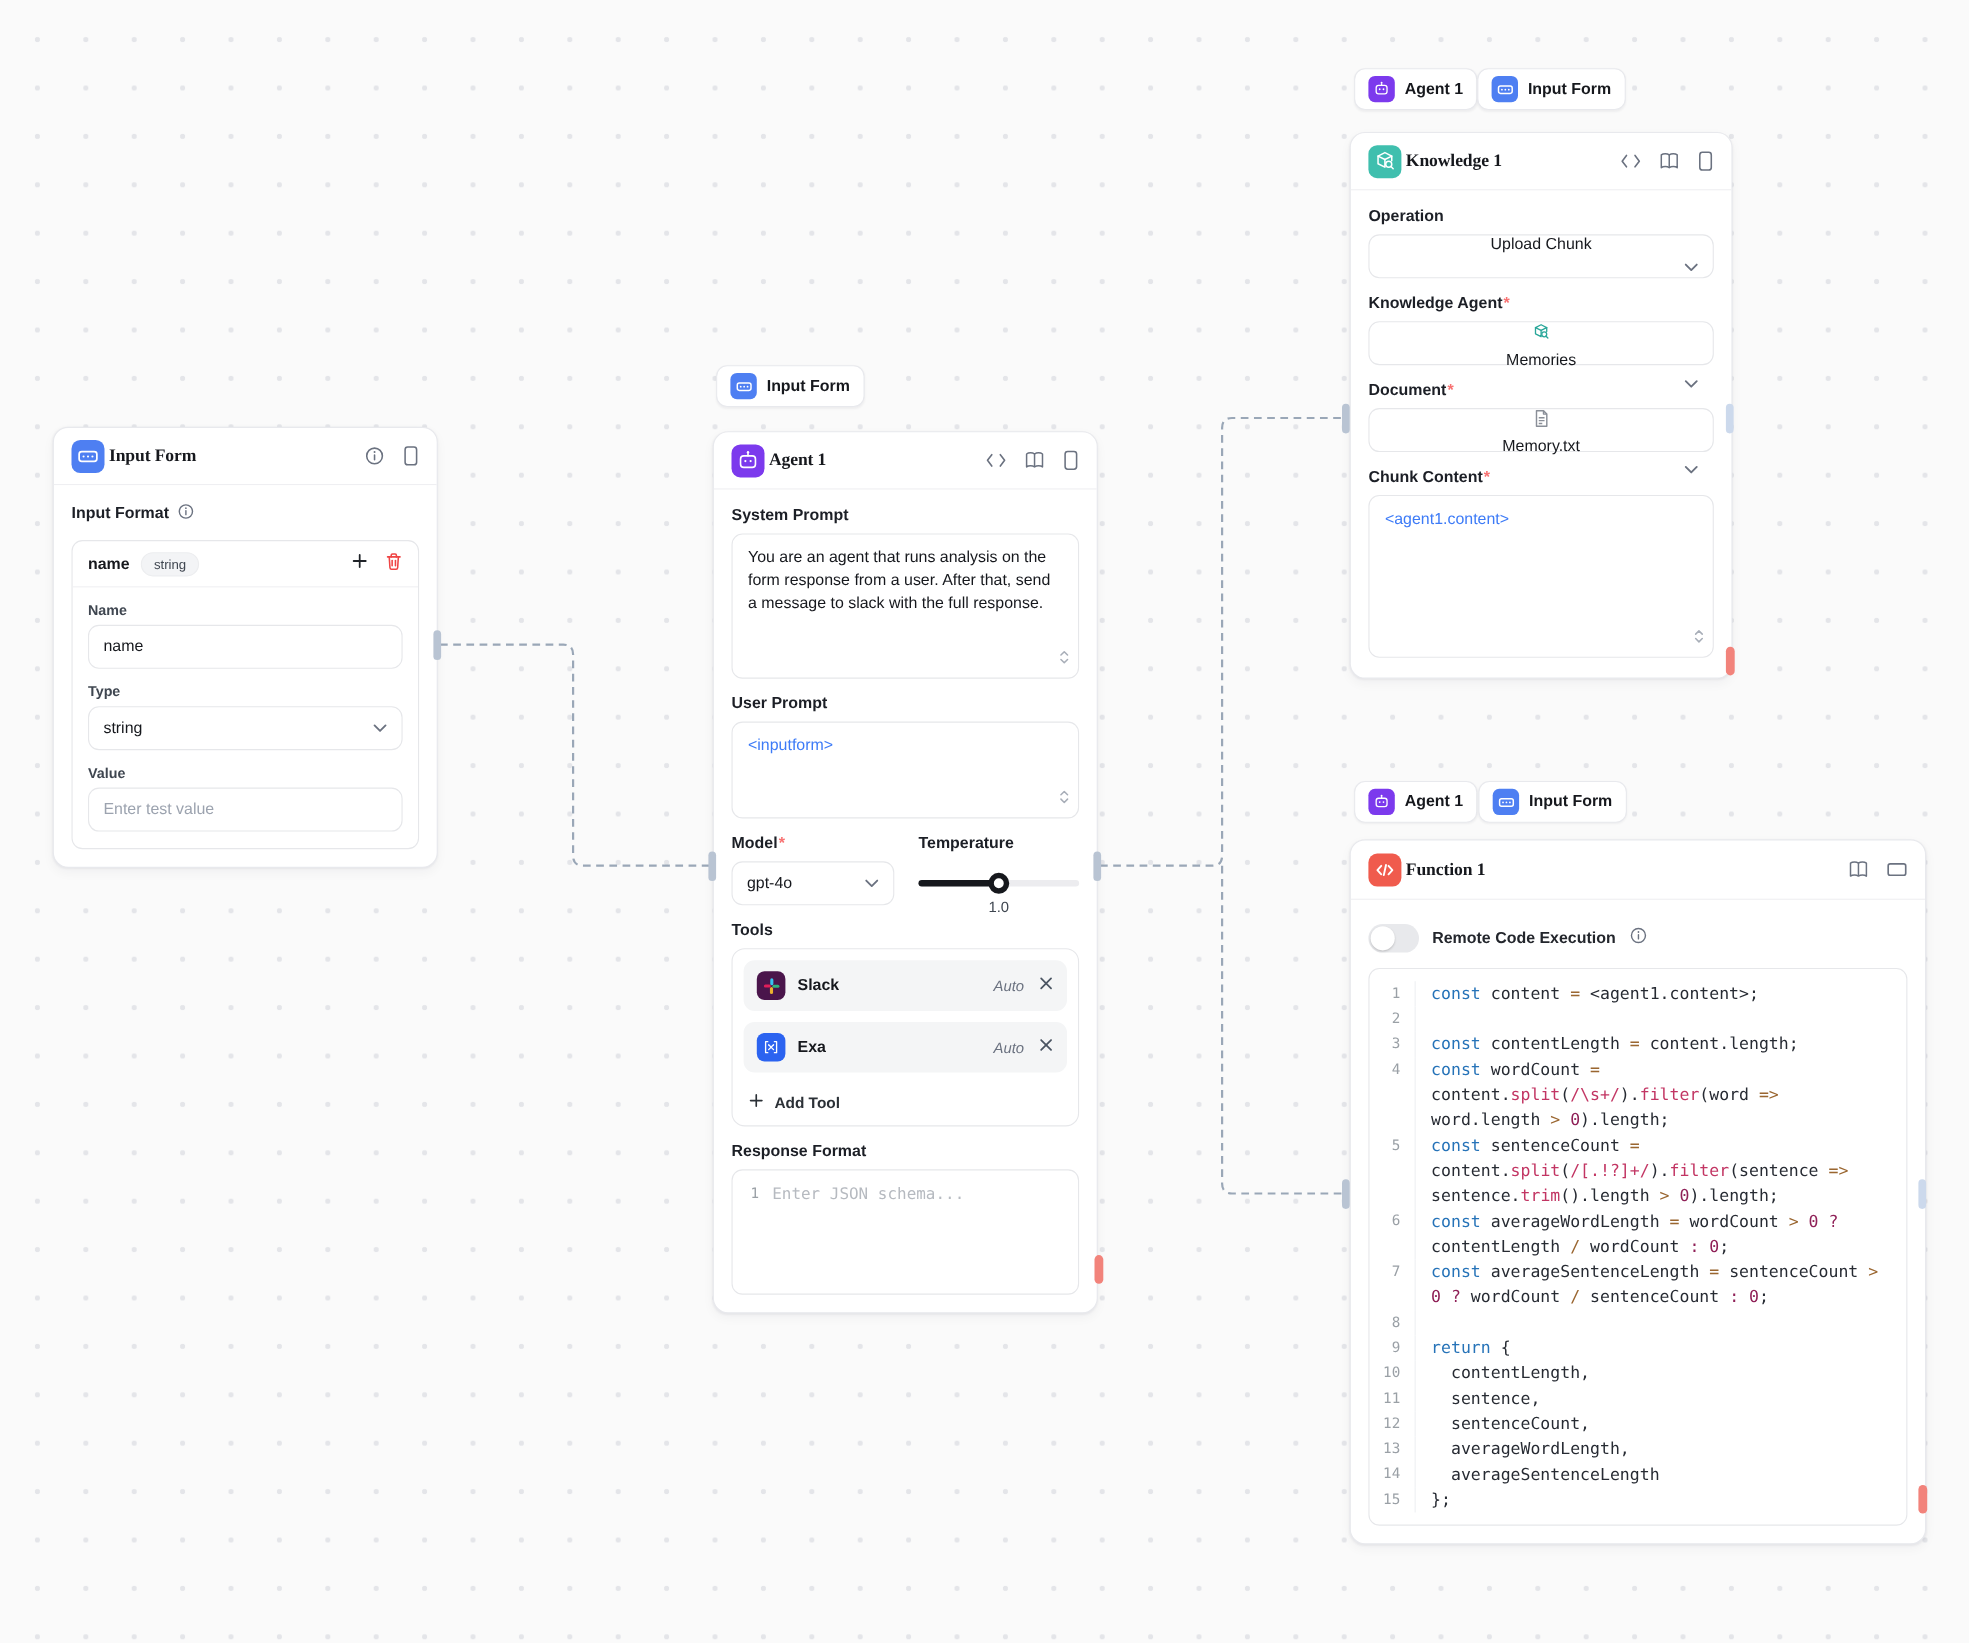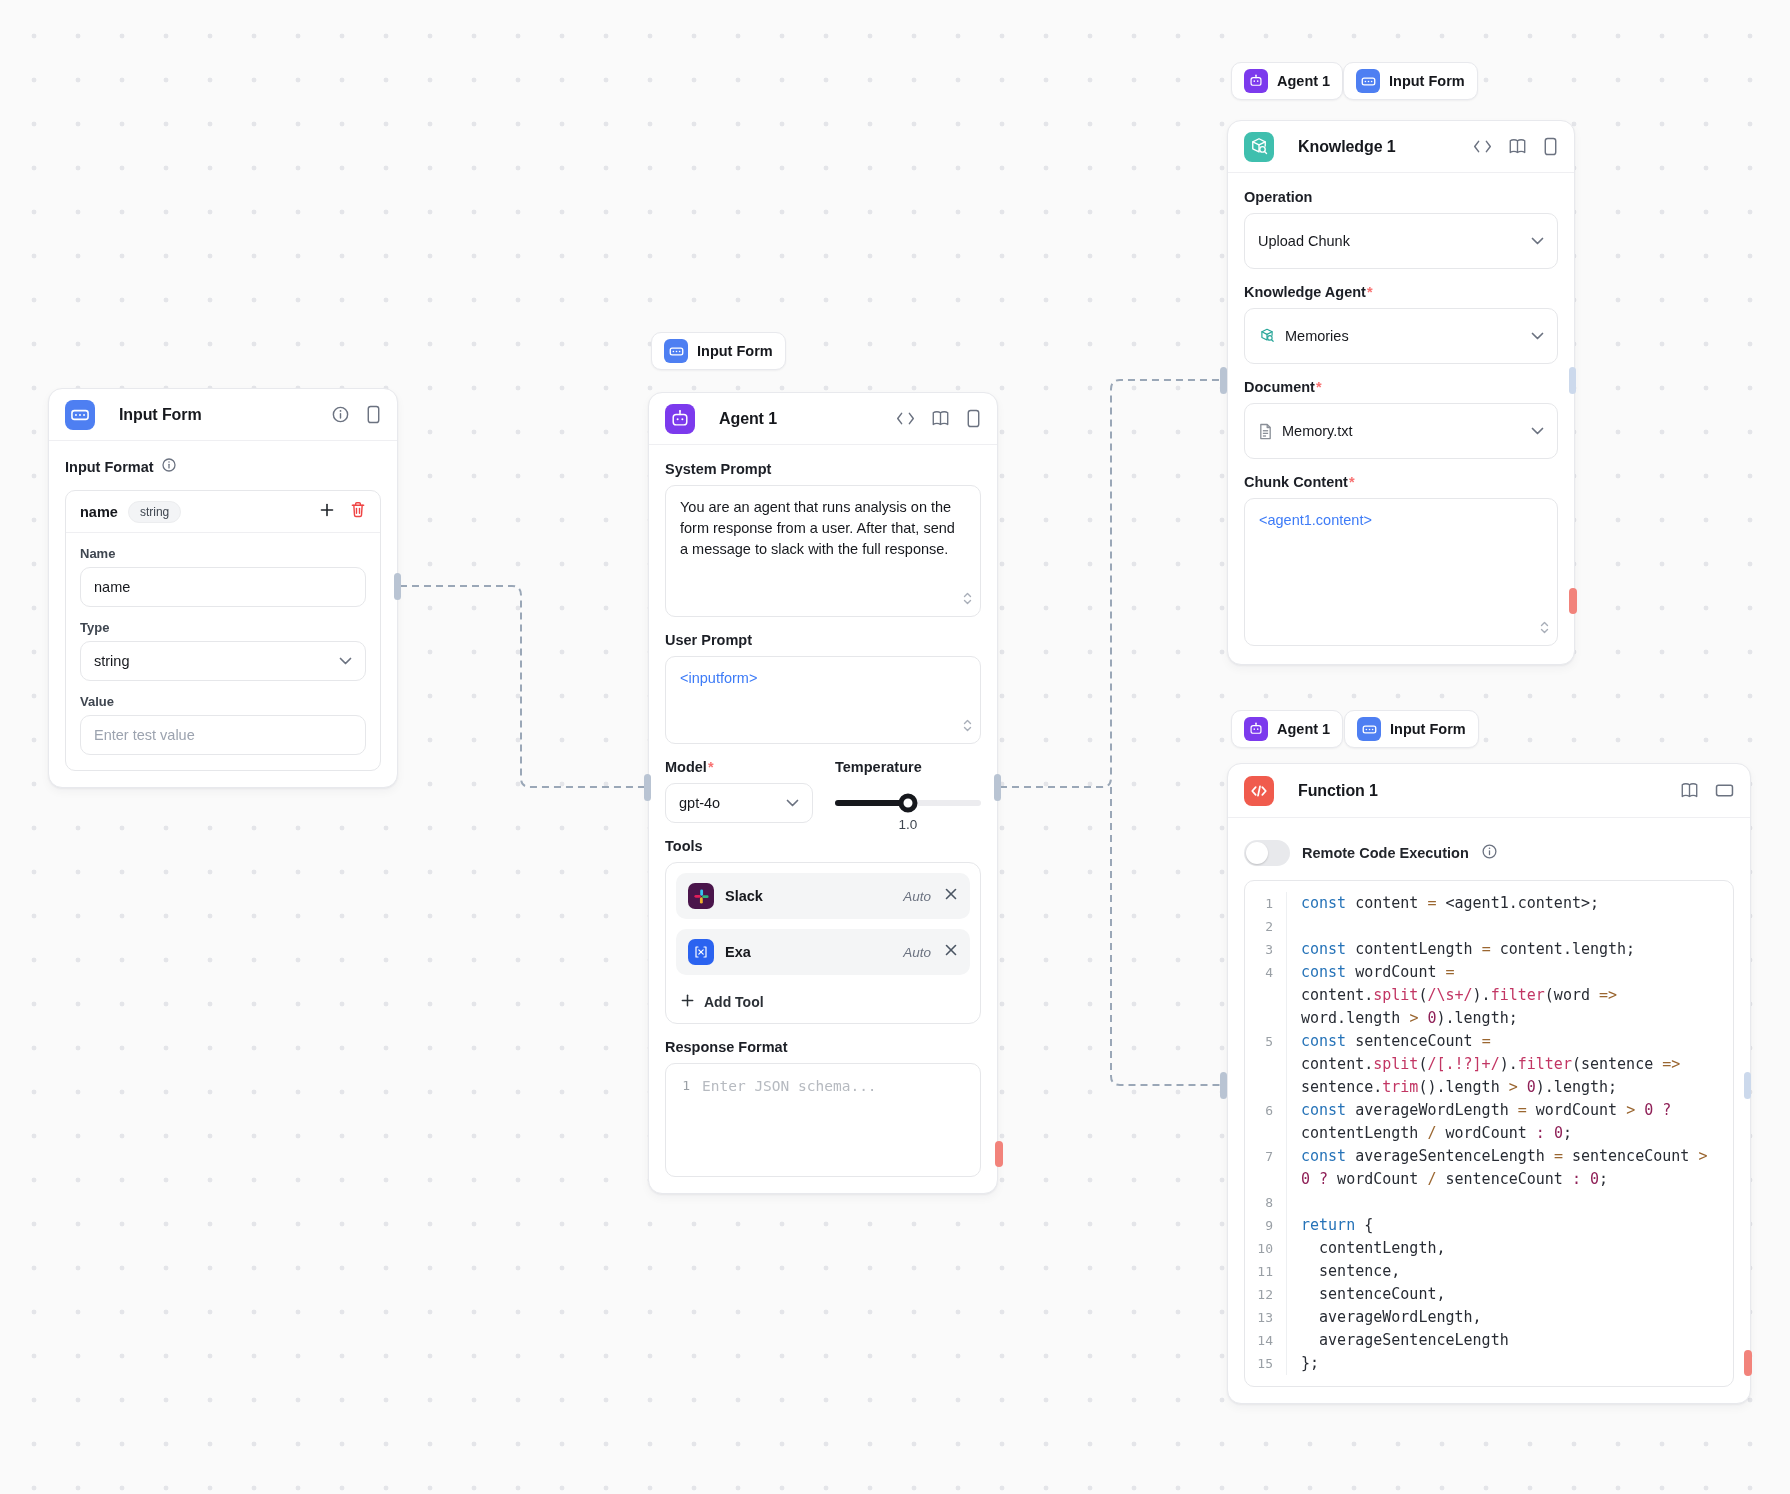--- a/index.html
+++ b/index.html
@@ -23,21 +23,21 @@
     position:relative; color:var(--txt);
   }
   .wires{position:absolute;left:0;top:0;pointer-events:none;}
   .wires path{fill:none;stroke:var(--wire);stroke-width:2;stroke-dasharray:7 5;}
 
   
   .node{
     position:absolute;background:#fff;border:1px solid var(--node-border);
     border-radius:14px;box-shadow:0 1px 2px rgba(16,24,40,.05),0 4px 10px rgba(16,24,40,.04);
   }
-  .node-header{display:flex;align-items:center;gap:24px;height:52px;padding:0 16px;border-bottom:1px solid var(--divider);}
+  .node-header{display:flex;align-items:center;gap:4px;height:52px;padding:0 16px;border-bottom:1px solid var(--divider);font-family:Liberation Serif, serif;}
   .node-icon{width:30px;height:30px;border-radius:8px;display:flex;align-items:center;justify-content:center;flex:none;}
   .node-title{font-size:16px;font-weight:700;color:var(--txt);letter-spacing:-.1px;}
   .hicons{margin-left:auto;display:flex;align-items:center;gap:16px;color:var(--txt-muted);}
   .hicons > span{display:flex;}
   .node-body{padding:16px;}
 
   .sec-label{font-size:14.5px;font-weight:600;color:#1C1F26;display:flex;align-items:center;gap:7px;margin-bottom:8px;}
   .req{color:var(--required-red);font-weight:700;margin-left:1px;}
   .mini-label{font-size:13px;font-weight:600;color:var(--txt-soft);margin:0 0 6px;}
 
@@ -81,21 +81,21 @@
   .tool-auto{font-size:13.5px;color:var(--txt-muted);font-style:italic;}
   .add-tool{display:flex;align-items:center;gap:9px;padding:8px 4px 2px;font-size:14px;font-weight:600;color:#2B3036;cursor:default;}
 
   .editor{border:1px solid #E6E7EA;border-radius:10px;background:#fff;padding:11px 0;min-height:114px;}
   .editor-row{display:flex;align-items:stretch;font-family:"DejaVu Sans Mono",monospace;}
   .editor-gutter{flex:none;width:36px;text-align:right;padding-right:12px;font-size:13px;line-height:22px;color:var(--code-linenum);}
   .editor-ph{font-size:14.5px;line-height:22px;color:#B6BAC0;}
 
   
   .kfield{margin-bottom:15px;}
-  .kfield .select{height:56px;}
+  .kfield .select{height:40px;flex-direction:column;}
 
   
   .toggle-row{display:flex;align-items:center;gap:12px;margin:6px 0 14px;}
   .toggle{width:46px;height:26px;border-radius:999px;background:#E8E9EC;position:relative;flex:none;}
   .toggle-knob{position:absolute;left:2px;top:2px;width:22px;height:22px;border-radius:50%;background:#fff;box-shadow:0 1px 2px rgba(0,0,0,.18);}
   .toggle-label{font-size:14.5px;font-weight:600;color:#23262C;}
 
   .code-card{border:1px solid #E6E7EA;border-radius:10px;background:#fff;padding:11px 0;}
   .code-row{display:flex;align-items:stretch;}
   .code-gutter{flex:none;width:42px;text-align:right;padding-right:13px;border-right:1px solid #EEF0F2;

